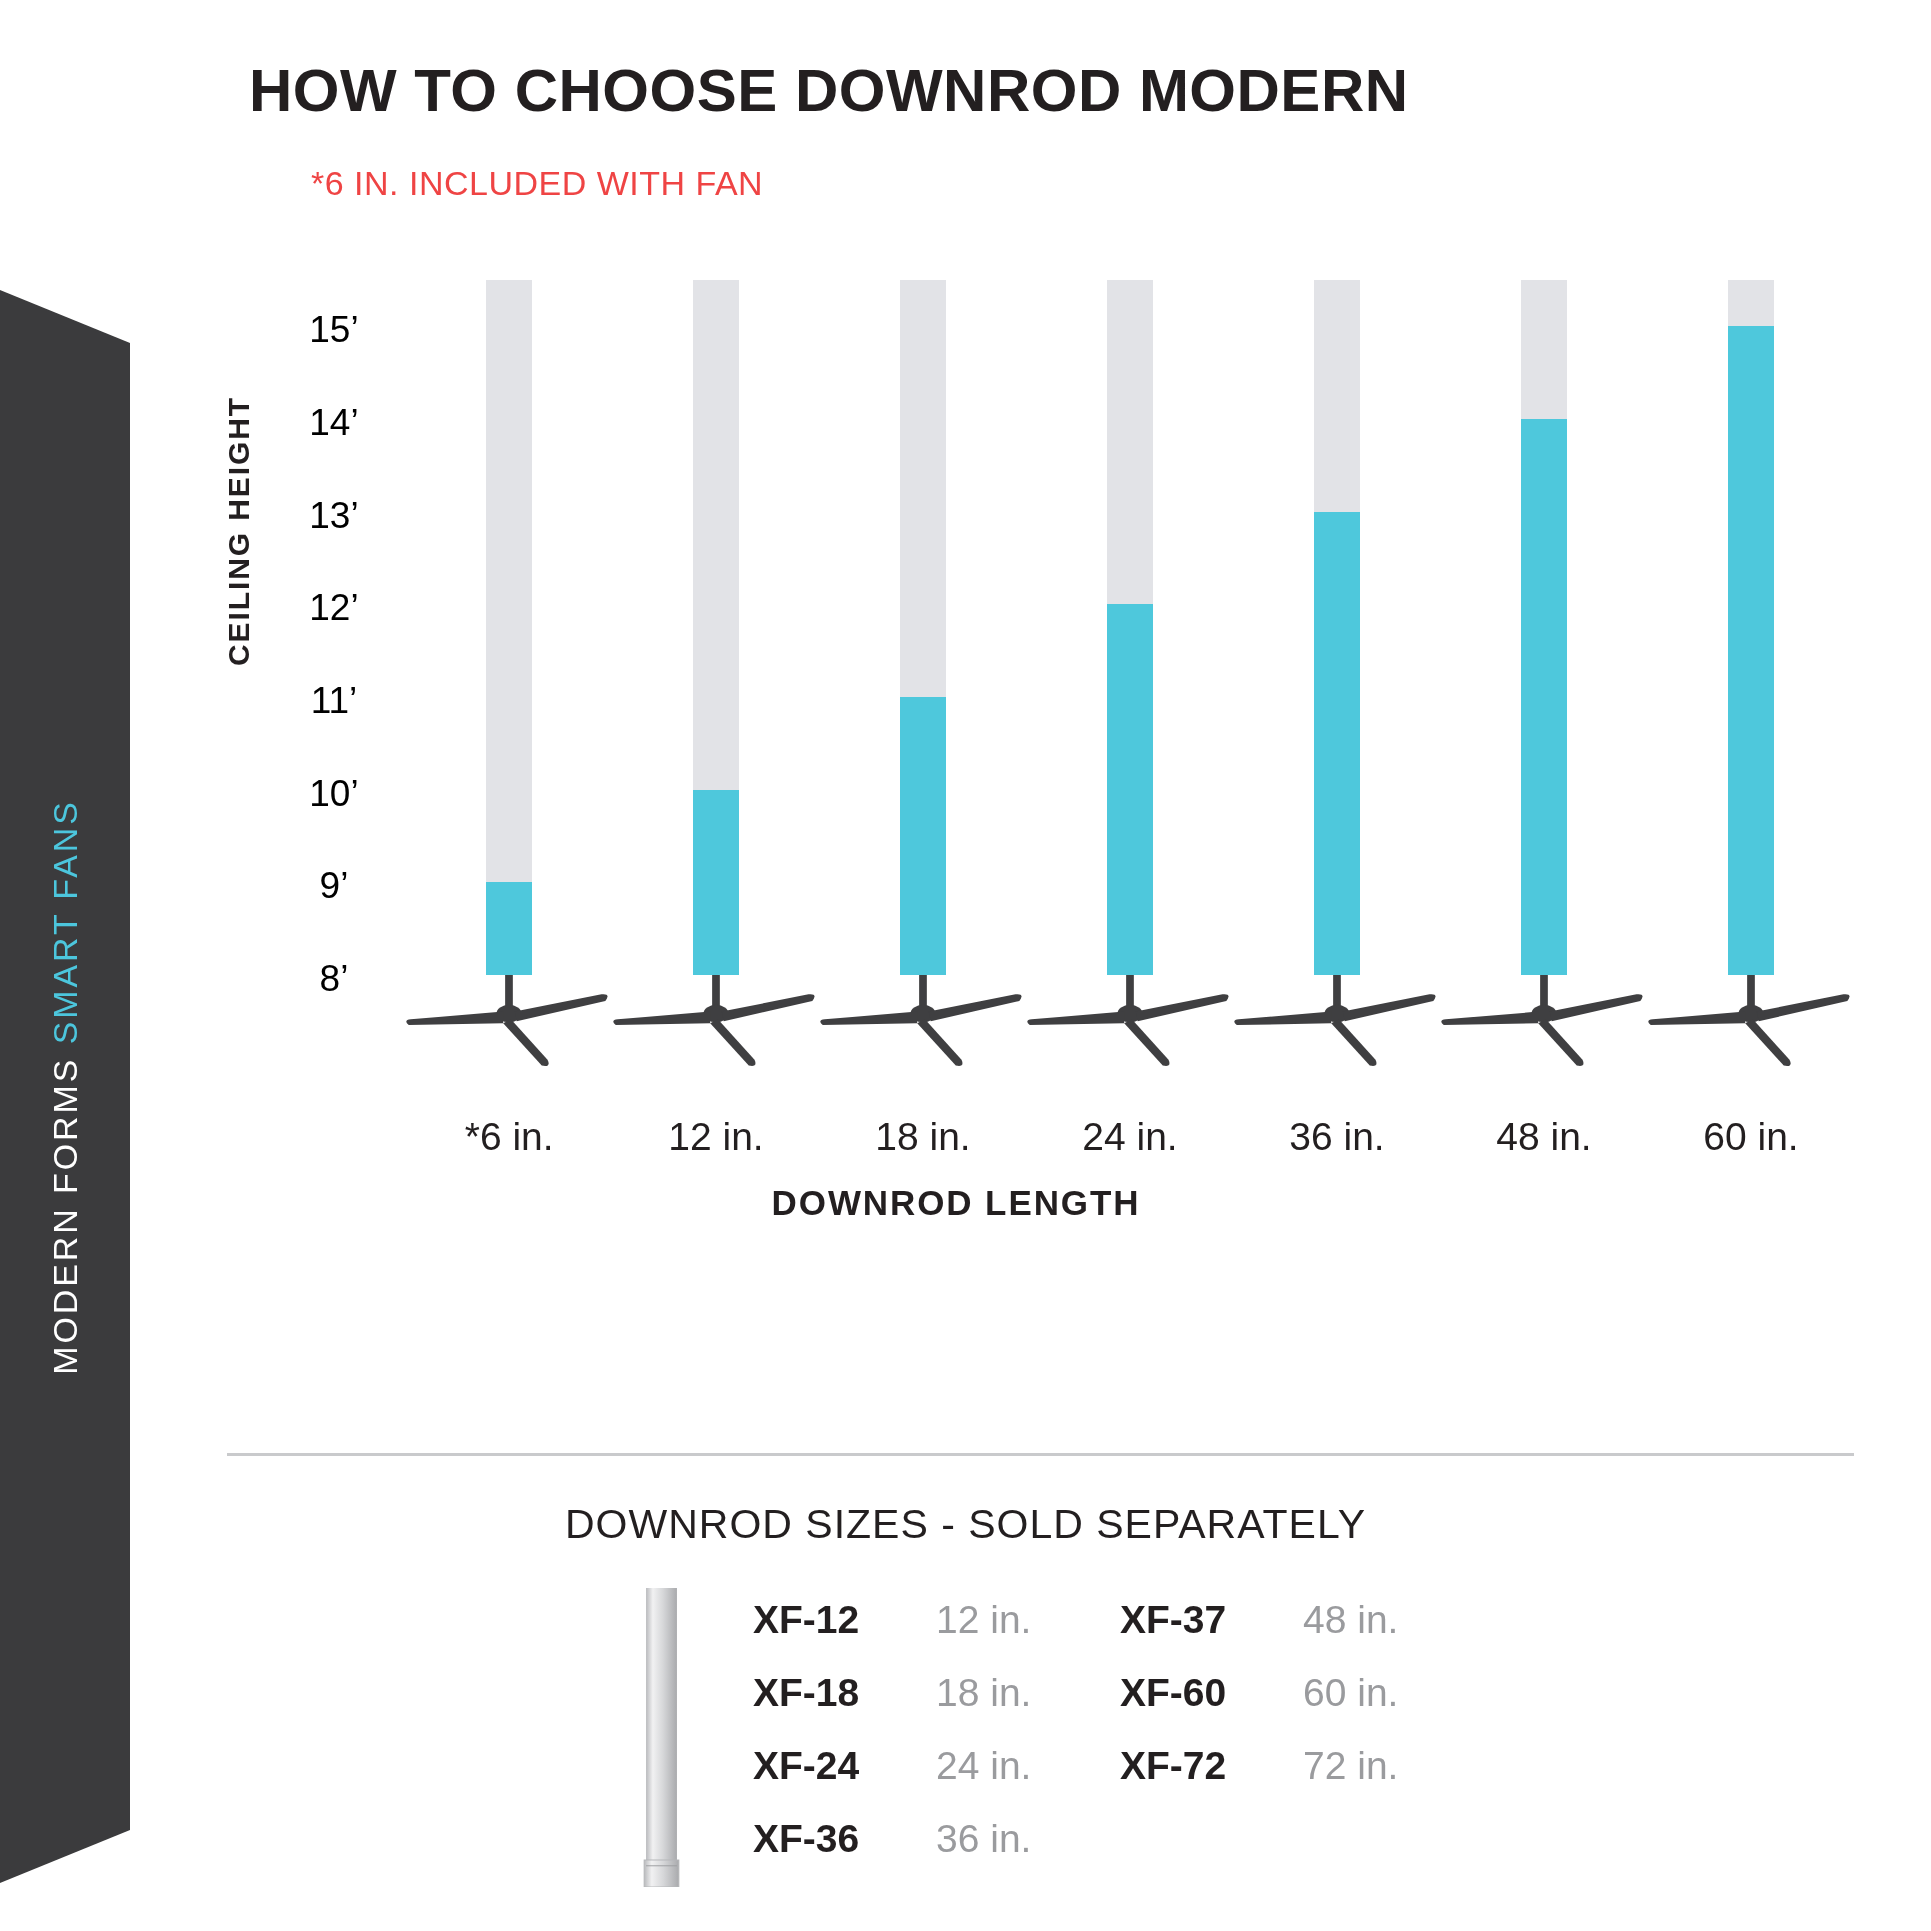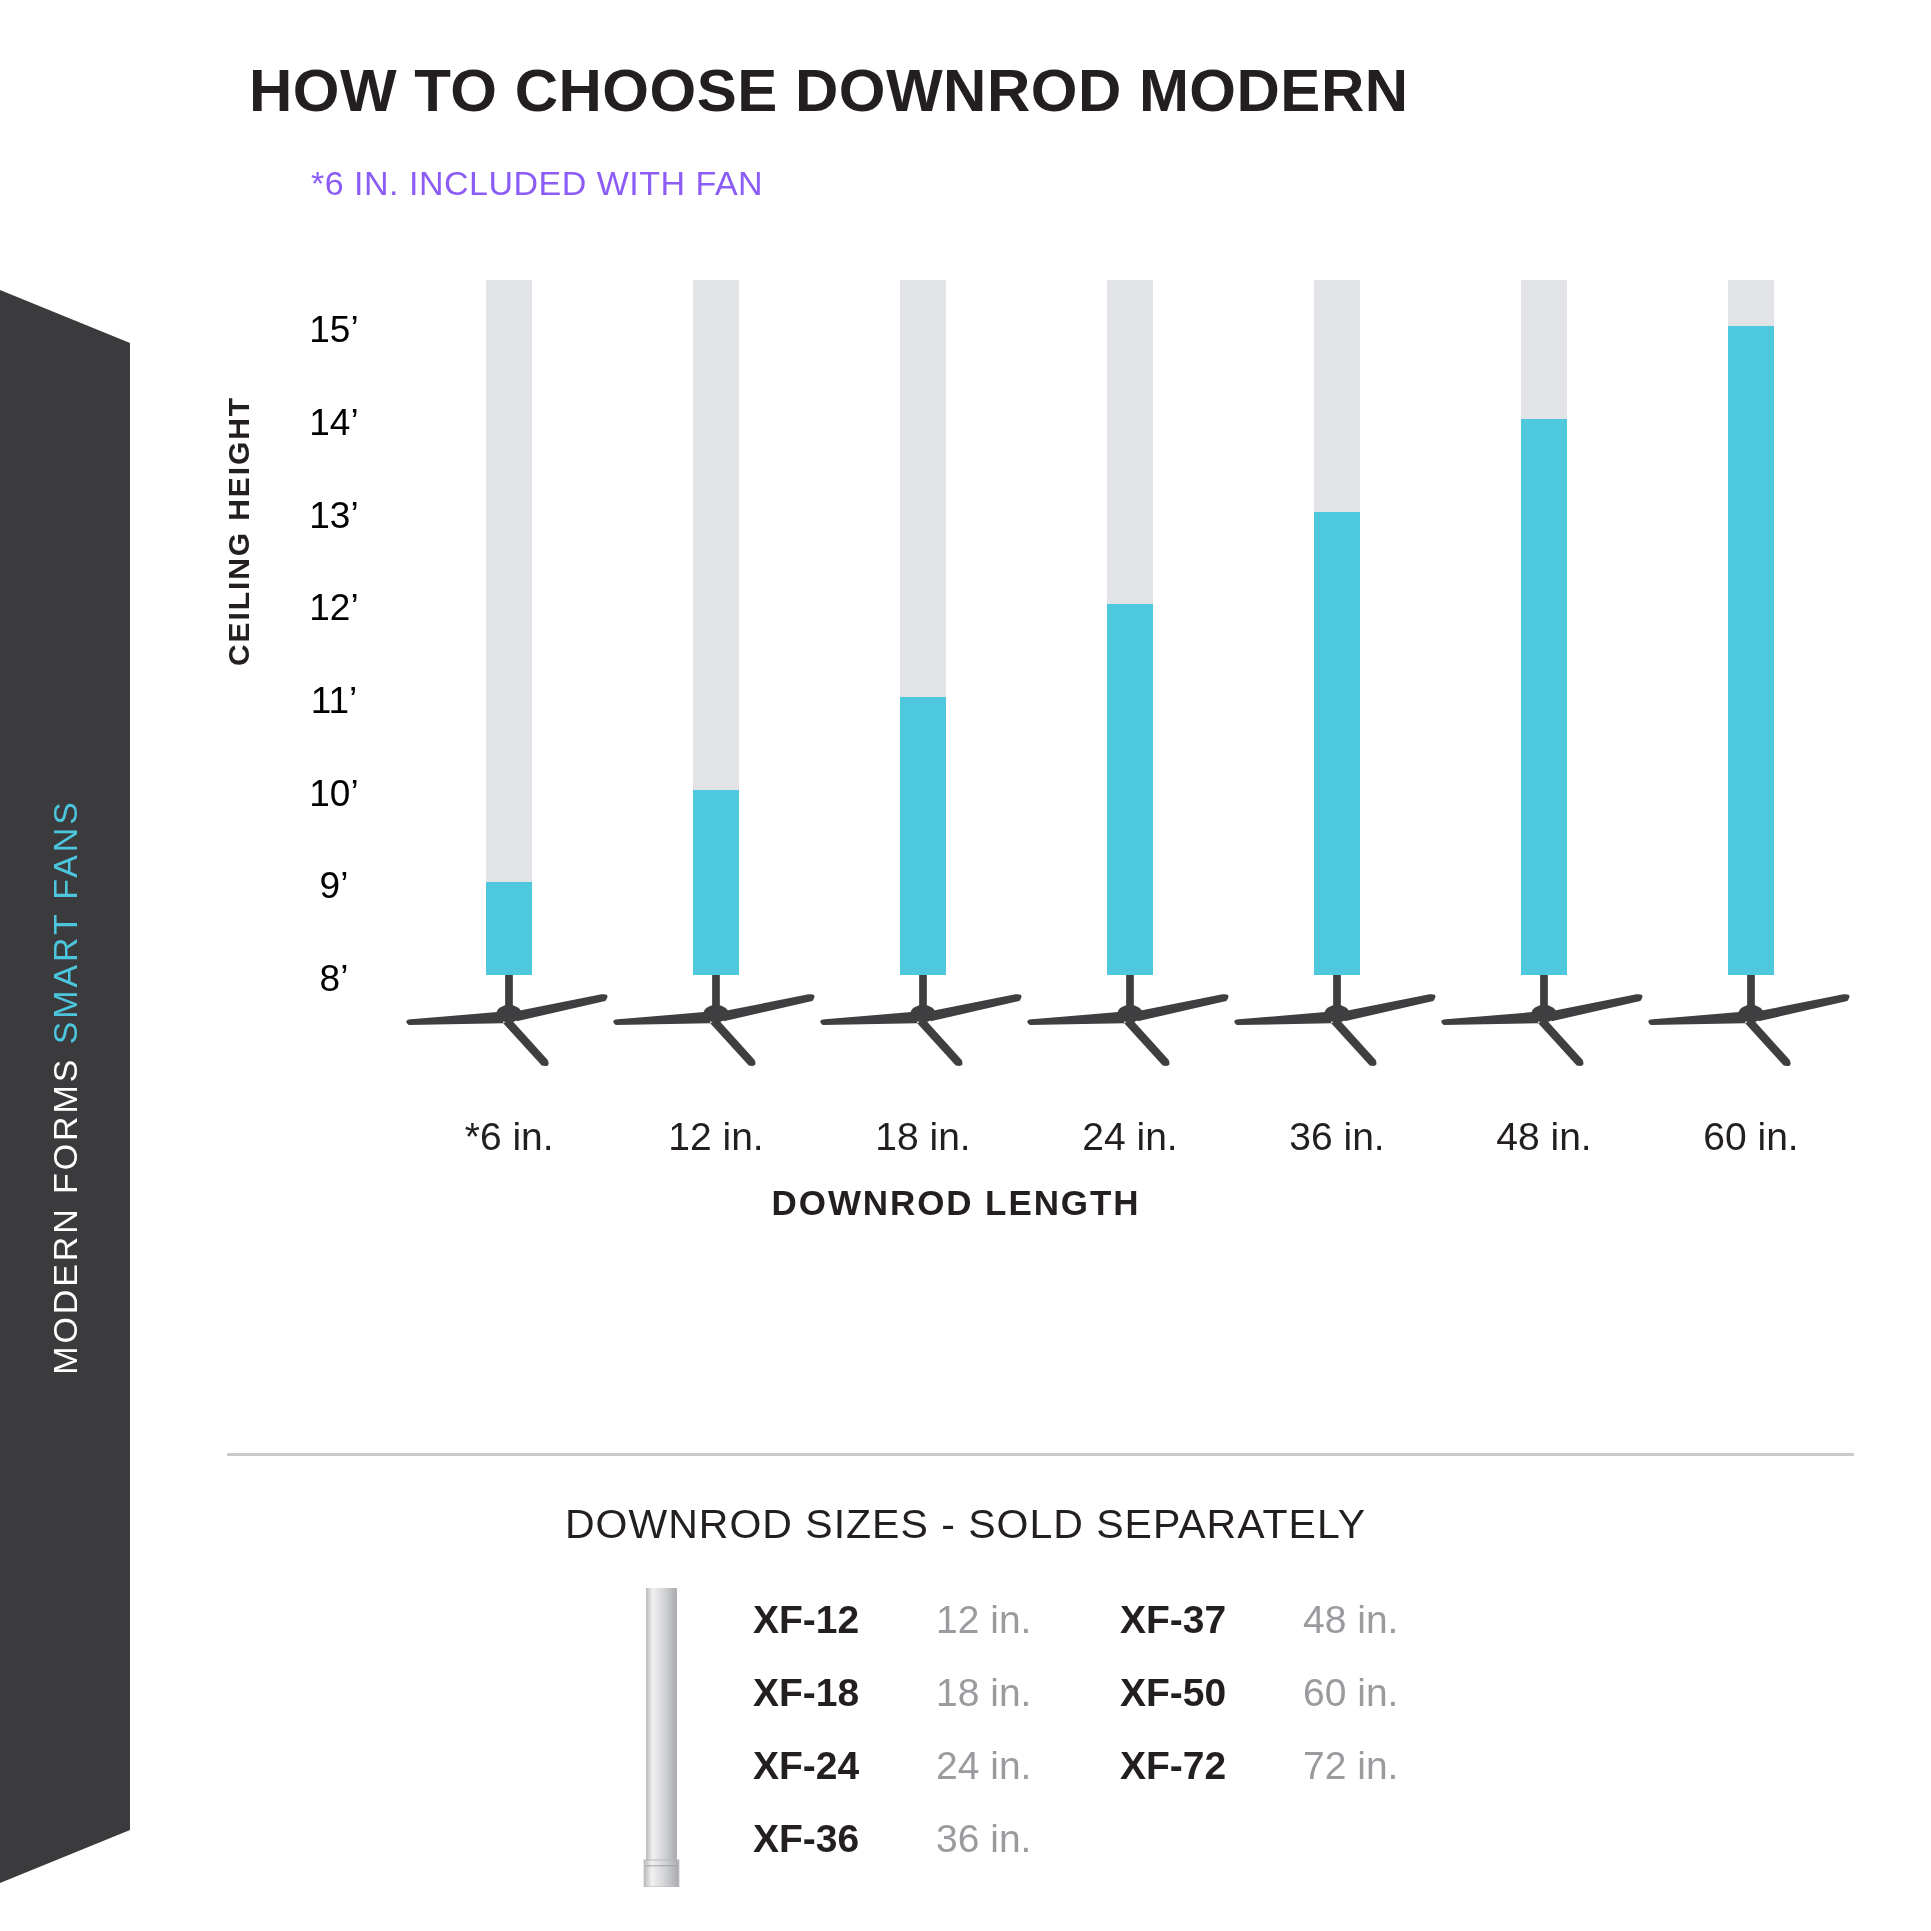--- a/index.html
+++ b/index.html
@@ -39,21 +39,21 @@
     font-size:60px;
     font-weight:bold;
     letter-spacing:0.5px;
     color:#231f20;
   }
   #subtitle{
     position:absolute;
     left:311px;top:164px;
     font-size:34px;
     letter-spacing:0.5px;
-    color:#8b5cf6;
+    color:#ef4444;
   }
 
   
   #chart-area{
     position:absolute;
     left:232px;top:280px;
     width:1622px;height:1023px;
   }
   #y-axis-title{
     position:absolute;
@@ -321,21 +321,21 @@
         <span class="size-code">XF-37</span>
         <span class="size-len">48 in.</span>
       </div>
     </div>
     <div class="size-row">
       <div class="size-col">
         <span class="size-code">XF-18</span>
         <span class="size-len">18 in.</span>
       </div>
       <div class="size-col">
-        <span class="size-code">XF-50</span>
+        <span class="size-code">XF-60</span>
         <span class="size-len">60 in.</span>
       </div>
     </div>
     <div class="size-row">
       <div class="size-col">
         <span class="size-code">XF-24</span>
         <span class="size-len">24 in.</span>
       </div>
       <div class="size-col">
         <span class="size-code">XF-72</span>

